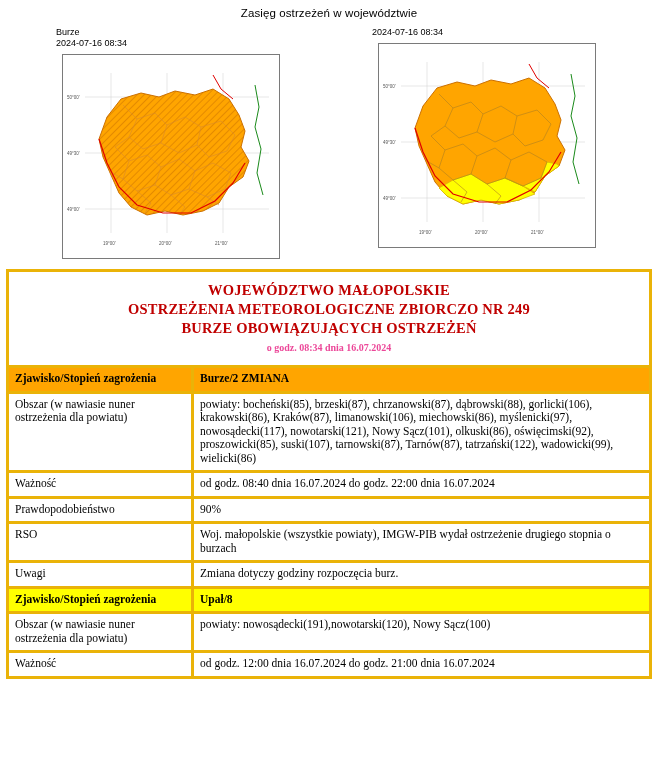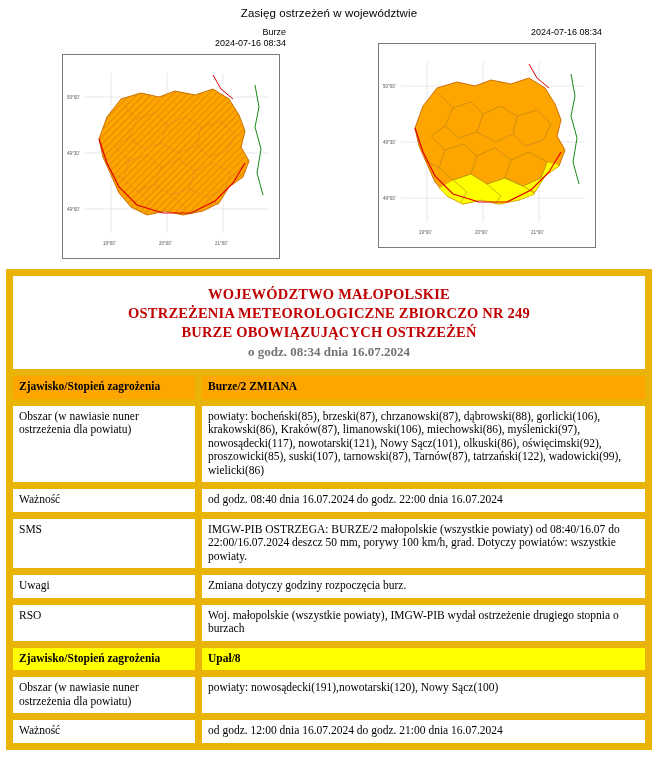--- a/index.html
+++ b/index.html
@@ -23,21 +23,21 @@
     letter-spacing: 0.1px;
   }
   .maps-row {
     display: flex;
     justify-content: space-between;
     padding: 8px 56px 0 56px;
     box-sizing: border-box;
   }
   .map-block {
     width: 230px;
-    text-align: right;
+    text-align: left;
   }
   .map-caption {
     font-family: "Liberation Sans", sans-serif;
     font-size: 9px;
     line-height: 11px;
     color: #000;
   }
   .map-frame {
     margin: 5px auto 0 auto;
     width: 218px;
@@ -51,41 +51,41 @@
 
   
   .warn-table {
     margin: 10px 6px 0 6px;
     border: 2px solid #1c2db5;
     border-collapse: collapse;
     width: 646px;
     box-sizing: border-box;
   }
   .warn-table td {
-    border: 7px solid #eab308;
+    border: 3px solid #eab308;
     vertical-align: top;
     padding: 4px 6px 5px 6px;
     font-size: 11.5px;
     line-height: 13.5px;
   }
   .head-cell {
     text-align: center;
     padding: 9px 6px 8px 6px !important;
   }
   .head-cell .l1, .head-cell .l2, .head-cell .l3 {
     color: #c00000;
     font-weight: bold;
     font-size: 14.5px;
     line-height: 19px;
     letter-spacing: 0.2px;
   }
   .head-cell .l4 {
-    color: #737373;
-    font-weight: bold;
-    font-size: 13px;
+    color: #ec4899;
+    font-weight: bold;
+    font-size: 10px;
     line-height: 19px;
   }
   .lbl {
     width: 170px;
     font-weight: normal;
   }
   .row-phenom-orange td {
     background: #ffa500;
     font-weight: bold;
   }
@@ -223,35 +223,35 @@
   <tr>
     <td class="lbl">Obszar (w nawiasie nuner ostrzeżenia dla powiatu)</td>
     <td class="val">powiaty: bocheński(85), brzeski(87), chrzanowski(87), dąbrowski(88), gorlicki(106), krakowski(86), Kraków(87), limanowski(106), miechowski(86), myślenicki(97), nowosądecki(117), nowotarski(121), Nowy Sącz(101), olkuski(86), oświęcimski(92), proszowicki(85), suski(107), tarnowski(87), Tarnów(87), tatrzański(122), wadowicki(99), wielicki(86)</td>
   </tr>
 
   <tr>
     <td class="lbl">Ważność</td>
     <td class="val">od godz. 08:40 dnia 16.07.2024 do godz. 22:00 dnia 16.07.2024</td>
   </tr>
 
-
-
-  <tr>
-    <td class="lbl">SMS</td>
-    <td class="val">IMGW-PIB OSTRZEGA: BURZE/2 małopolskie (wszystkie powiaty) od 08:40/16.07 do 22:00/16.07.2024 deszcz 50 mm, porywy 100 km/h, grad. Dotyczy powiatów: wszystkie powiaty.</td>
+  <tr>
+    <td class="lbl">Prawdopodobieństwo</td>
+    <td class="val">90%</td>
+  </tr>
+
+
+
+  <tr>
+    <td class="lbl">RSO</td>
+    <td class="val">Woj. małopolskie (wszystkie powiaty), IMGW-PIB wydał ostrzeżenie drugiego stopnia o burzach</td>
   </tr>
 
   <tr>
     <td class="lbl">Uwagi</td>
     <td class="val">Zmiana dotyczy godziny rozpoczęcia burz.</td>
-  </tr>
-
-  <tr>
-    <td class="lbl">RSO</td>
-    <td class="val">Woj. małopolskie (wszystkie powiaty), IMGW-PIB wydał ostrzeżenie drugiego stopnia o burzach</td>
   </tr>
 
   <tr class="row-phenom-yellow">
     <td class="lbl">Zjawisko/Stopień zagrożenia</td>
     <td class="val">Upał/8</td>
   </tr>
 
   <tr>
     <td class="lbl">Obszar (w nawiasie nuner ostrzeżenia dla powiatu)</td>
     <td class="val">powiaty: nowosądecki(191),nowotarski(120), Nowy Sącz(100)</td>

